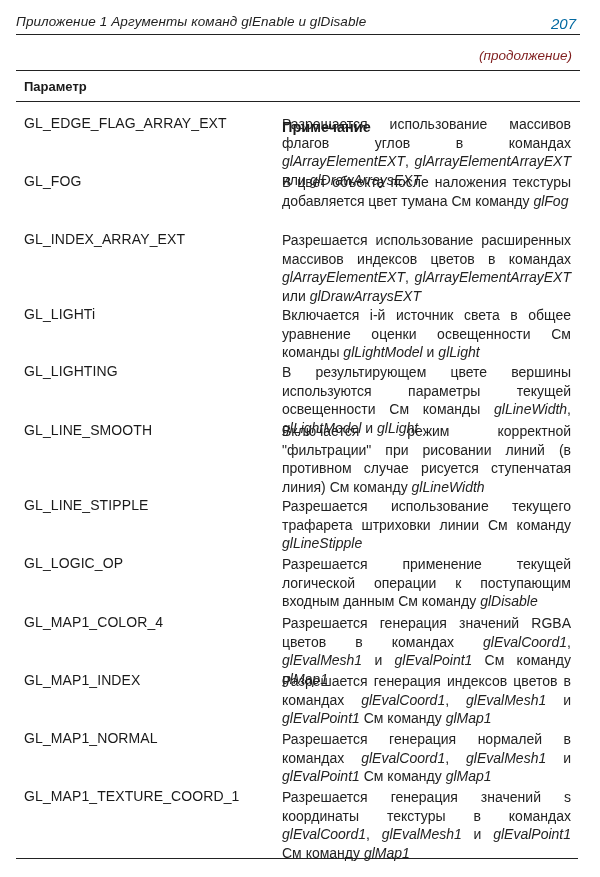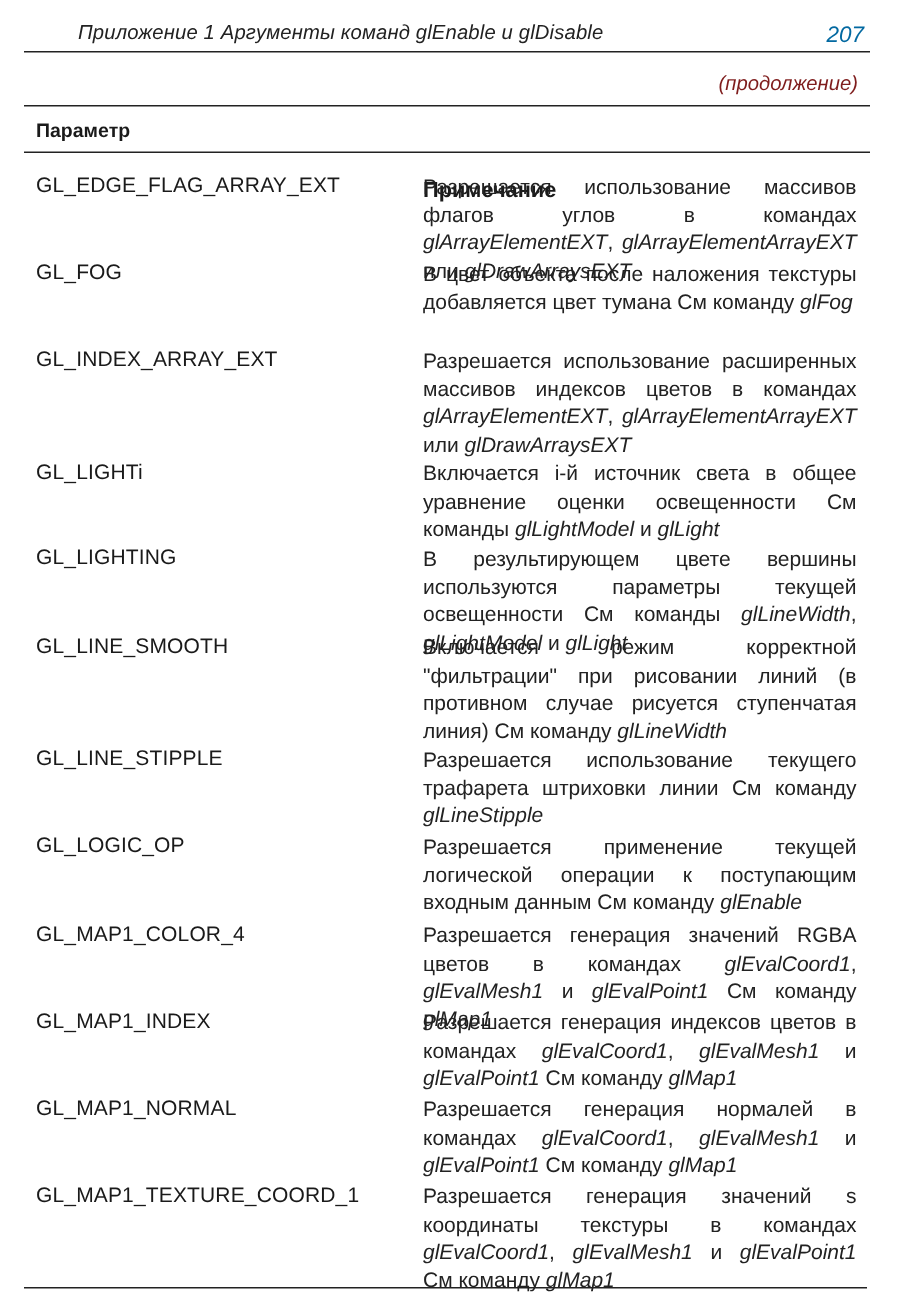--- a/index.html
+++ b/index.html
@@ -1,18 +1,18 @@
 <!DOCTYPE html>
 <html><head>
 <meta charset="utf-8">
 <style>
   html, body { margin: 0; padding: 0; background: #ffffff; }
   body { width: 600px; height: 877px; position: relative; overflow: hidden; color: #1a1a1a; font-family: "Liberation Sans", sans-serif; }
   .running-head { position: absolute; left: 16px; right: 20px; top: 12px; height: 22px; border-bottom: 1.3px solid #222; }
-  .running-head .title { position: absolute; left: 0; top: 2px; font-size: 13.5px; font-style: italic; color: #222; letter-spacing: 0.1px; margin-left: 36px; }
+  .running-head .title { position: absolute; left: 0; top: 2px; font-size: 13.5px; font-style: italic; color: #222; letter-spacing: 0.1px; }
   .running-head .page-num { position: absolute; right: 4px; top: 3px; font-size: 15px; font-style: italic; color: #0369a1; }
   .continuation { position: absolute; right: 28px; top: 48px; font-size: 13.5px; font-style: italic; color: #7f1d1d; }
   .table { position: absolute; left: 16px; right: 20px; top: 70px; }
   .table-header { border-top: 1.3px solid #222; border-bottom: 1.3px solid #222; height: 30px; position: relative; }
   .table-header .col1 { position: absolute; left: 8px; top: 8px; font-weight: bold; font-size: 13px; }
   .table-header .col2 { position: absolute; left: 266px; top: 8px; font-weight: bold; font-size: 14.5px; margin-top: 40px; }
   .row { position: absolute; left: 0; right: 0; }
   .row .param { position: absolute; left: 8px; top: 0; font-weight: normal; font-size: 14px; letter-spacing: 0.1px; }
   .row .note { position: absolute; left: 266px; width: 289px; top: 0; font-size: 14px; line-height: 18.6px; text-align: justify; color: #222; }
   .row .note i { font-style: italic; }
@@ -59,21 +59,21 @@
     <div class="row" style="top: 422px; left: 16px; right: 20px; position: absolute;">
       <span class="param">GL_LINE_SMOOTH</span>
       <div class="note"><span>Включается режим корректной "фильтрации" при рисовании линий (в противном случае рисуется ступенчатая линия)  См команду </span><i>glLineWidth</i></div>
     </div>
     <div class="row" style="top: 497px; left: 16px; right: 20px; position: absolute;">
       <span class="param">GL_LINE_STIPPLE</span>
       <div class="note"><span>Разрешается использование текущего трафарета штриховки линии  См  команду </span><i>glLineStipple</i></div>
     </div>
     <div class="row" style="top: 555px; left: 16px; right: 20px; position: absolute;">
       <span class="param">GL_LOGIC_OP</span>
-      <div class="note"><span>Разрешается применение текущей логической операции к поступающим входным данным См команду </span><i>glEnable</i></div>
+      <div class="note"><span>Разрешается применение текущей логической операции к поступающим входным данным См команду </span><i>glDisable</i></div>
     </div>
     <div class="row" style="top: 614px; left: 16px; right: 20px; position: absolute;">
       <span class="param">GL_MAP1_COLOR_4</span>
       <div class="note"><span>Разрешается генерация значений RGBA цветов в командах </span><i>glEvalCoord1</i><span>, </span><i>glEvalMesh1</i><span> и </span><i>glEvalPoint1</i><span>  См  команду </span><i>glMap1</i></div>
     </div>
     <div class="row" style="top: 672px; left: 16px; right: 20px; position: absolute;">
       <span class="param">GL_MAP1_INDEX</span>
       <div class="note"><span>Разрешается генерация индексов цветов в командах  </span><i>glEvalCoord1</i><span>,  </span><i>glEvalMesh1</i><span>  и </span><i>glEvalPoint1</i><span>  См  команду </span><i>glMap1</i></div>
     </div>
     <div class="row" style="top: 730px; left: 16px; right: 20px; position: absolute;">

